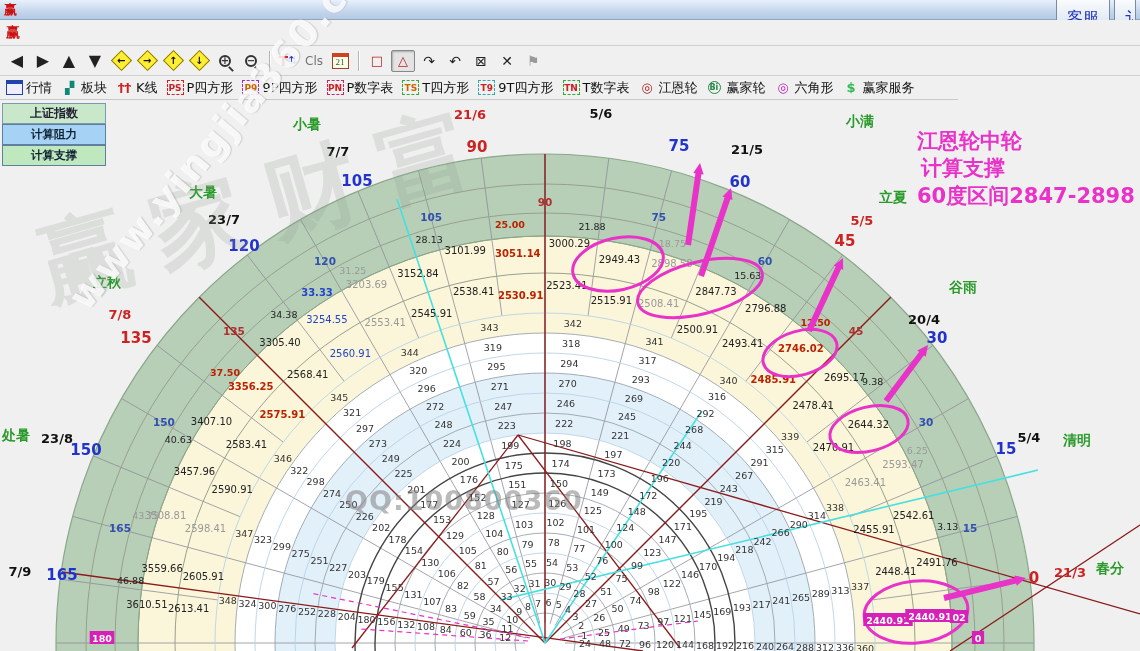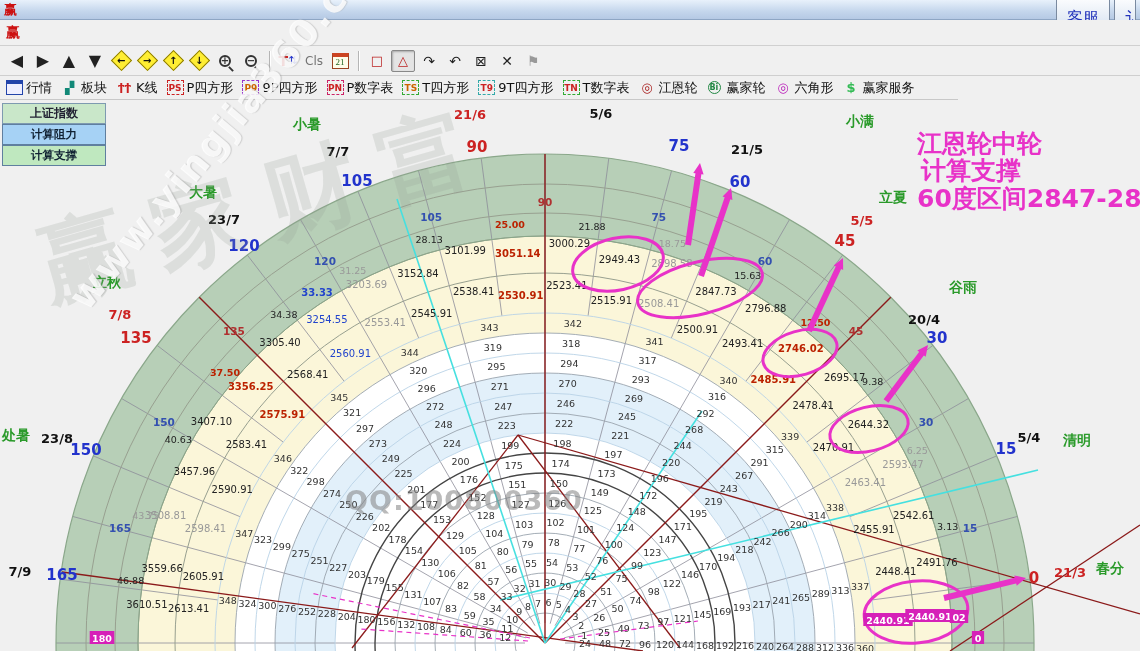--- a/index.html
+++ b/index.html
@@ -62,21 +62,21 @@
   
   #chart { position:absolute; left:0; top:100px; width:1140px; height:551px; }
   #wheel { position:absolute; left:0; top:-100px; }
   .wm1 { position:absolute; left:60px; top:190px; width:560px; transform:rotate(-50deg); transform-origin:left top;
     font-size:38px; font-weight:bold; letter-spacing:2px; color:rgba(255,255,255,0.82);
     text-shadow:1px 1px 1px rgba(150,150,150,0.35); z-index:5; pointer-events:none; }
   .wm2 { position:absolute; left:345px; top:385px; font-size:27px; font-weight:bold;
     color:rgba(130,130,130,0.55); z-index:5; pointer-events:none; letter-spacing:1px; }
   .wm3 { position:absolute; left:30px; top:30px; width:560px; font-size:92px; font-weight:bold; letter-spacing:26px;
     color:rgba(150,160,150,0.22); transform:rotate(-16deg); z-index:4; pointer-events:none; white-space:nowrap; }
-  .note-line { position:absolute; font-size:25px; font-weight:bold; color:#e832c8; z-index:20; white-space:nowrap; }
+  .note-line { position:absolute; font-size:21px; font-weight:bold; color:#e832c8; z-index:20; white-space:nowrap; }
 </style>
 </head>
 <body>
 
 <div id="app">
 
   <div class="titlebar">
     <span class="win-logo">赢</span>
     <span class="tb-right">
         <span class="tb-btn">客服</span>

